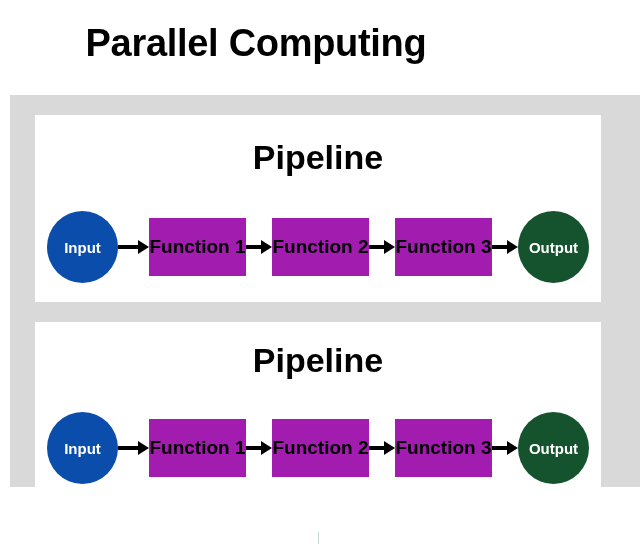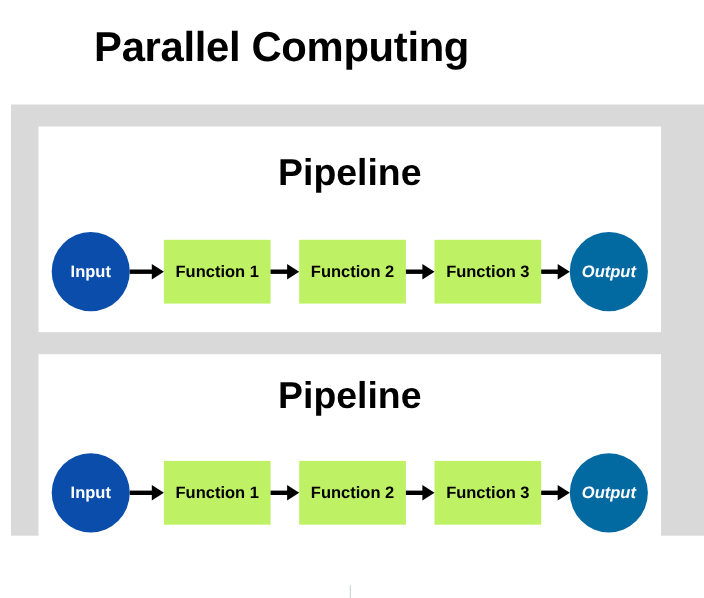--- a/index.html
+++ b/index.html
@@ -89,31 +89,31 @@
     height: 72px;
     border-radius: 50%;
     display: flex;
     align-items: center;
     justify-content: center;
     font-size: 15px;
     font-weight: 700;
     flex: 0 0 auto;
   }
   .node-input  { background: #0b4dab; color: #ffffff; }
-  .node-output { background: #0369a1; color: #ffffff; font-style: italic; }
+  .node-output { background: #14532d; color: #ffffff; }
 
   .node-box {
     width: 97px;
     height: 58px;
-    background: #bef264;
+    background: #a21caf;
     color: #000000;
     display: flex;
     align-items: center;
     justify-content: center;
-    font-size: 15px;
+    font-size: 19px;
     font-weight: 700;
     flex: 0 0 auto;
     white-space: nowrap;
   }
 
   
   .arrow {
     flex: 0 0 auto;
     width: 31px;
     height: 14px;

